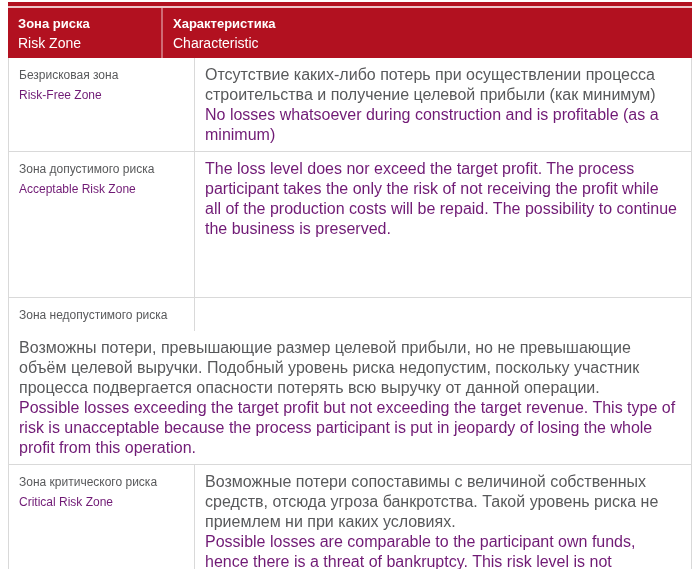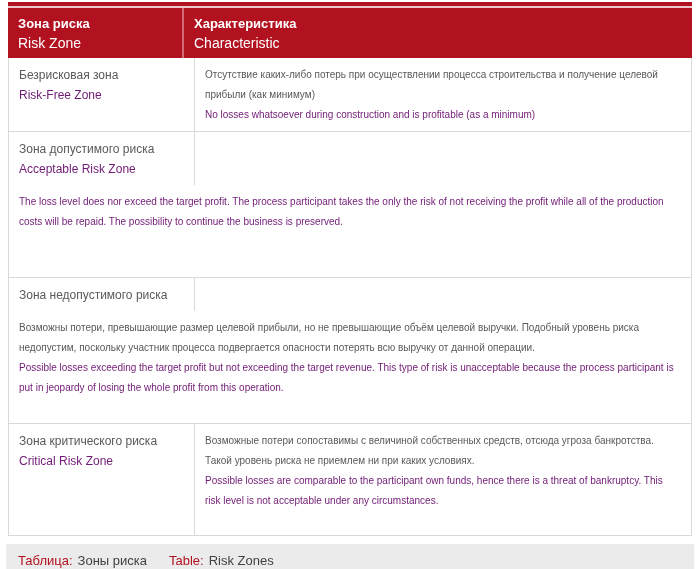--- a/index.html
+++ b/index.html
@@ -11,43 +11,43 @@
   }
   .page { width:700px; height:569px; background:#fff; }
 
   .table-outer { margin:2px 8px 0 8px; }
 
   .top-rule { height:4px; background:#b21120; }
   .top-rule-gap { height:2px; background:#ecc6c9; }
 
   .thead { display:flex; background:#b21120; color:#ffffff; }
   .th { padding:6px 10px 5px 10px; }
-  .th-zone { width:176px; flex:none; border-right:2px solid rgba(255,255,255,0.38);padding-left:10px; }
+  .th-zone { width:155px; flex:none; border-right:2px solid rgba(255,255,255,0.38);padding-left:10px; }
   .th-char { flex:1; }
   .th-ru { font-weight:700; font-size:13px; line-height:20px; }
   .th-en { font-weight:400; font-size:14px; line-height:19px; }
 
   .tbody { border:1px solid #d9d9d9; border-top:none; background:#fff; }
   .trow { display:flex; border-top:1px solid #d9d9d9; }
   .trow:first-child { border-top:none; }
   .trow:nth-child(1) { min-height:65px; }
-  .trow:nth-child(2) { min-height:146px;flex-direction:column; }
+  .trow:nth-child(2) { min-height:146px; }
   .trow:nth-child(3) { min-height:146px;flex-direction:column; }
   .trow:nth-child(4) { min-height:112px; }
 
   .cell-zone {
     width:186px; flex:none;
     border-right:1px solid #d9d9d9;
     padding:7px 8px 6px 10px;
     font-size:12px; line-height:20px;
   }
   .cell-desc {
     flex:1;
     padding:7px 14px 6px 10px;
-    font-size:10px; line-height:20px;
+    font-size:16px; line-height:20px;
   }
   .ru-text { color:#58595b; }
   .en-text { color:#701a75; }
 
   .caption-bar {
     margin:8px 6px 0 6px;
     background:#ebebeb;
     height:32px;
     display:flex; align-items:center;
     padding:0 12px;

